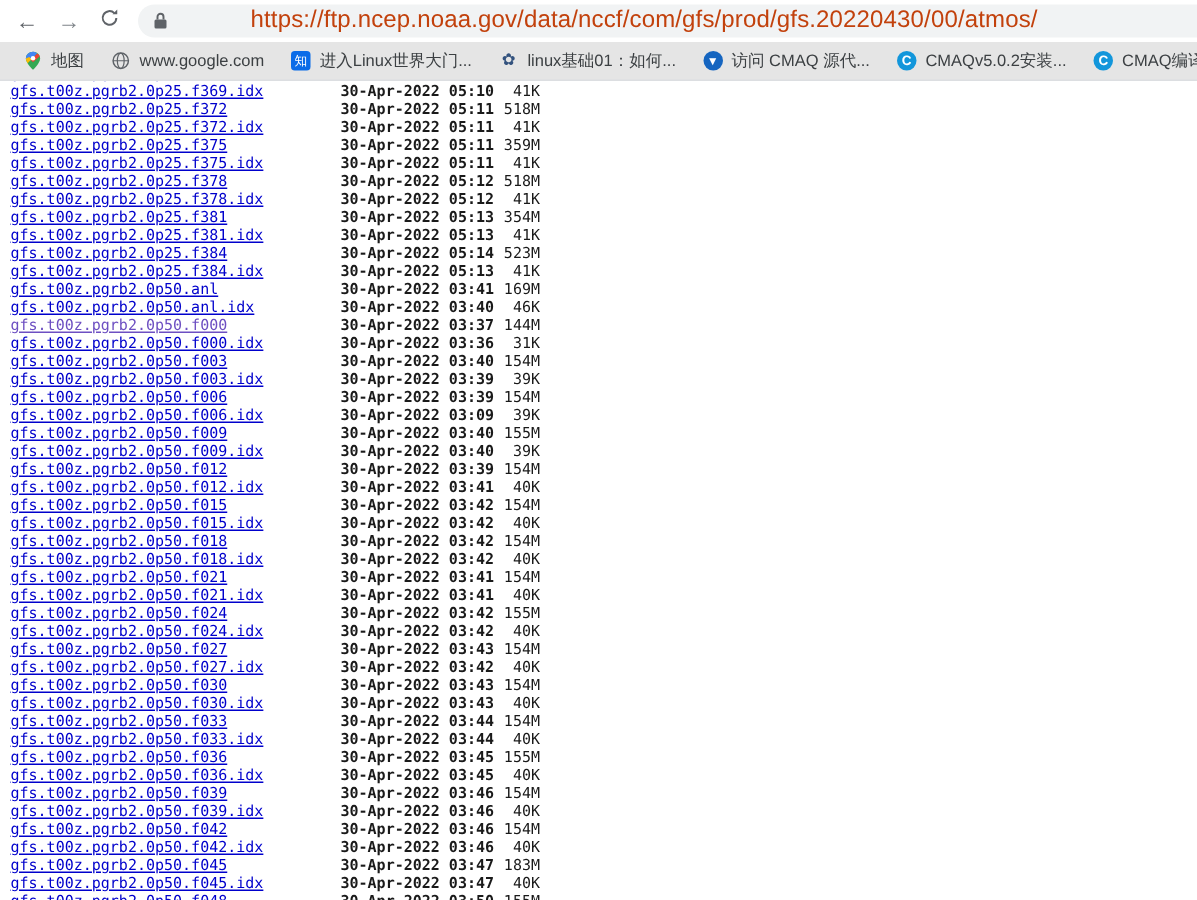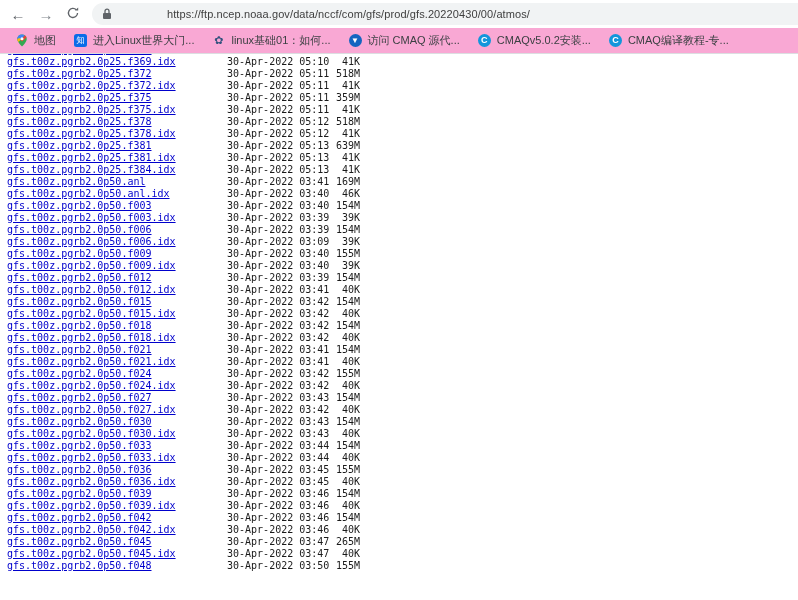--- a/index.html
+++ b/index.html
@@ -9,43 +9,43 @@
   
   .toolbar{position:absolute;top:0;left:0;right:0;height:28px;background:#fff;}
   .nav-btn{position:absolute;top:0;width:26px;height:28px;display:flex;align-items:center;
            justify-content:center;font-size:15px;color:#5f6368;cursor:pointer;background:none;border:none;padding:0;}
   .nav-btn.back{left:5px;}
   .nav-btn.fwd{left:33px;color:#80868b;}
   .nav-btn.reload{left:60px;}
   .url-bar{position:absolute;top:3px;left:92px;right:-14px;height:22px;border-radius:12px;
            background:#f1f3f4;display:flex;align-items:center;padding-left:10px;}
   .lock{flex:0 0 auto;margin-right:7px;display:flex;}
-  .url-text{font-size:11px;color:#404040;letter-spacing:.1px;white-space:nowrap;overflow:hidden;padding-left:48px;}
+  .url-text{font-size:16px;color:#c2410c;letter-spacing:.1px;white-space:nowrap;overflow:hidden;padding-left:48px;}
 
   
-  .bookmarks{position:absolute;top:28px;left:0;right:0;height:25px;background:#f9a8d4;
+  .bookmarks{position:absolute;top:28px;left:0;right:0;height:25px;background:#e5e5e5;
              border-bottom:1px solid #dcdee1;display:flex;align-items:center;padding-left:6px;}
   .bm{display:flex;align-items:center;gap:6px;padding:2px 9px;border-radius:12px;cursor:pointer;white-space:nowrap;}
   .bm-label{font-size:11px;color:#3c4043;}
   .fav{width:13px;height:13px;flex:0 0 auto;display:flex;align-items:center;justify-content:center;}
   .fav-zhihu{background:#0b6ce8;border-radius:2.5px;color:#fff;font-size:8.5px;line-height:13px;text-align:center;}
   .fav-round{border-radius:50%;color:#fff;font-size:9px;font-weight:bold;line-height:13px;text-align:center;}
   .fav-csdn{background:#1296db;}
   .fav-shield{background:#1565c0;font-size:8px;}
   .fav-navy{color:#33527e;font-size:11px;line-height:13px;text-align:center;}
 
   
   .content{position:absolute;top:54px;left:0;right:0;bottom:0;overflow:hidden;background:#fff;
            font-family:"DejaVu Sans Mono","Liberation Mono",monospace;font-size:10px;}
   .partial-row{height:2px;overflow:hidden;position:relative;}
   .partial-row a{position:absolute;left:7px;top:-10px;line-height:12px;color:#0000cc;text-decoration:underline;}
   .row{position:relative;height:12px;line-height:12px;white-space:nowrap;}
   .fname{position:absolute;left:7px;color:#0000cc;text-decoration:underline;cursor:pointer;}
   .fname.visited{color:#6d4fc2;}
-  .fdate{position:absolute;left:227px;color:#1a1a1a;}
+  .fdate{position:absolute;left:227px;color:#1a1a1a;font-weight:bold;}
   .fsize{position:absolute;left:313px;width:47px;text-align:right;color:#1a1a1a;}
 </style>
 </head>
 <body>
 
 <div class="screen">
 
   <div class="toolbar">
     <button class="nav-btn back">
       <span>←</span>
@@ -79,20 +79,30 @@
           <path d="M12 1 C6.5 1 2.5 5 2.5 10 C2.5 16.5 12 25 12 25 C12 25 21.5 16.5 21.5 10 C21.5 5 17.5 1 12 1 Z" fill="#34a853"></path>
           <path d="M12 1 C6.5 1 2.5 5 2.5 10 L7 14 L17.5 3.2 C16 1.8 14 1 12 1 Z" fill="#4285f4"></path>
           <path d="M17.5 3.2 L9 12 L12 15 L21 7 C20.4 5.5 19.2 4.1 17.5 3.2 Z" fill="#ea4335"></path>
           <path d="M2.5 10 C2.5 12 3.5 14.2 4.8 16.2 L10 11 L7 8 Z" fill="#fbbc04"></path>
           <circle cx="12" cy="9.5" r="3" fill="#fff"></circle>
         </svg>
       </span>
       <span class="bm-label">地图</span>
     </div>
     <div class="bm">
+      <span class="fav">
+        <svg width="13" height="13" viewBox="0 0 16 16">
+          <circle cx="8" cy="8" r="6.3" stroke="#5f6368" stroke-width="1.2" fill="none"></circle>
+          <ellipse cx="8" cy="8" rx="2.8" ry="6.3" stroke="#5f6368" stroke-width="1" fill="none"></ellipse>
+          <line x1="1.7" y1="8" x2="14.3" y2="8" stroke="#5f6368" stroke-width="1"></line>
+        </svg>
+      </span>
+      <span class="bm-label">www.google.com</span>
+    </div>
+    <div class="bm">
       <span class="fav fav-zhihu">知</span>
       <span class="bm-label">进入Linux世界大门...</span>
     </div>
     <div class="bm">
       <span class="fav fav-navy">✿</span>
       <span class="bm-label">linux基础01：如何...</span>
     </div>
     <div class="bm">
       <span class="fav fav-round fav-shield">▼</span>
       <span class="bm-label">访问 CMAQ 源代...</span>
@@ -143,43 +153,58 @@
         <span class="fsize">518M</span>
       </div>
       <div class="row">
         <a class="fname" href="#">gfs.t00z.pgrb2.0p25.f378.idx</a>
         <span class="fdate">30-Apr-2022 05:12</span>
         <span class="fsize">41K</span>
       </div>
       <div class="row">
         <a class="fname" href="#">gfs.t00z.pgrb2.0p25.f381</a>
         <span class="fdate">30-Apr-2022 05:13</span>
-        <span class="fsize">639M</span>
+        <span class="fsize">354M</span>
       </div>
       <div class="row">
         <a class="fname" href="#">gfs.t00z.pgrb2.0p25.f381.idx</a>
         <span class="fdate">30-Apr-2022 05:13</span>
         <span class="fsize">41K</span>
+      </div>
+      <div class="row">
+        <a class="fname" href="#">gfs.t00z.pgrb2.0p25.f384</a>
+        <span class="fdate">30-Apr-2022 05:14</span>
+        <span class="fsize">523M</span>
       </div>
       <div class="row">
         <a class="fname" href="#">gfs.t00z.pgrb2.0p25.f384.idx</a>
         <span class="fdate">30-Apr-2022 05:13</span>
         <span class="fsize">41K</span>
       </div>
       <div class="row">
         <a class="fname" href="#">gfs.t00z.pgrb2.0p50.anl</a>
         <span class="fdate">30-Apr-2022 03:41</span>
         <span class="fsize">169M</span>
       </div>
       <div class="row">
         <a class="fname" href="#">gfs.t00z.pgrb2.0p50.anl.idx</a>
         <span class="fdate">30-Apr-2022 03:40</span>
         <span class="fsize">46K</span>
       </div>
       <div class="row">
+        <a class="fname visited" href="#">gfs.t00z.pgrb2.0p50.f000</a>
+        <span class="fdate">30-Apr-2022 03:37</span>
+        <span class="fsize">144M</span>
+      </div>
+      <div class="row">
+        <a class="fname" href="#">gfs.t00z.pgrb2.0p50.f000.idx</a>
+        <span class="fdate">30-Apr-2022 03:36</span>
+        <span class="fsize">31K</span>
+      </div>
+      <div class="row">
         <a class="fname" href="#">gfs.t00z.pgrb2.0p50.f003</a>
         <span class="fdate">30-Apr-2022 03:40</span>
         <span class="fsize">154M</span>
       </div>
       <div class="row">
         <a class="fname" href="#">gfs.t00z.pgrb2.0p50.f003.idx</a>
         <span class="fdate">30-Apr-2022 03:39</span>
         <span class="fsize">39K</span>
       </div>
       <div class="row">
@@ -308,21 +333,21 @@
         <span class="fsize">154M</span>
       </div>
       <div class="row">
         <a class="fname" href="#">gfs.t00z.pgrb2.0p50.f042.idx</a>
         <span class="fdate">30-Apr-2022 03:46</span>
         <span class="fsize">40K</span>
       </div>
       <div class="row">
         <a class="fname" href="#">gfs.t00z.pgrb2.0p50.f045</a>
         <span class="fdate">30-Apr-2022 03:47</span>
-        <span class="fsize">265M</span>
+        <span class="fsize">183M</span>
       </div>
       <div class="row">
         <a class="fname" href="#">gfs.t00z.pgrb2.0p50.f045.idx</a>
         <span class="fdate">30-Apr-2022 03:47</span>
         <span class="fsize">40K</span>
       </div>
       <div class="row">
         <a class="fname" href="#">gfs.t00z.pgrb2.0p50.f048</a>
         <span class="fdate">30-Apr-2022 03:50</span>
         <span class="fsize">155M</span>

